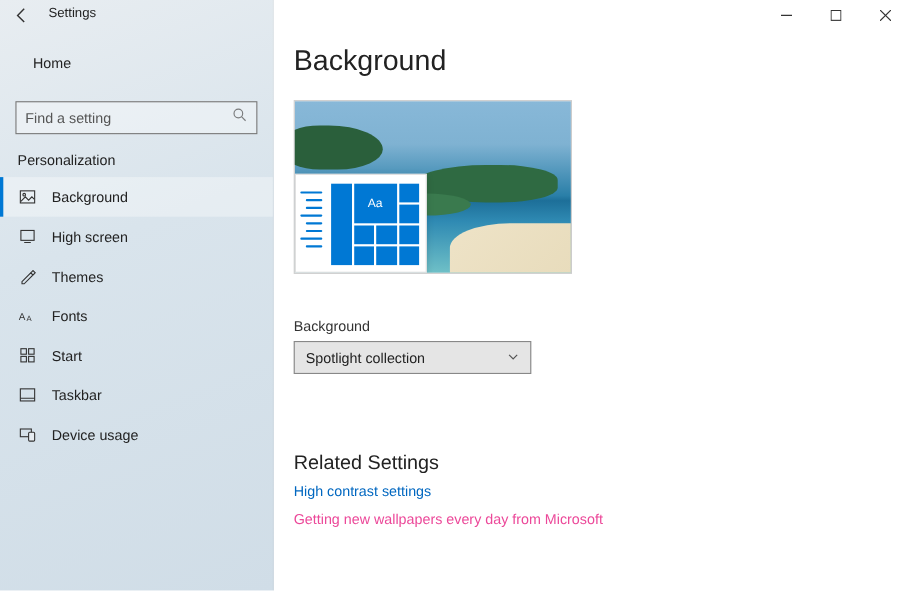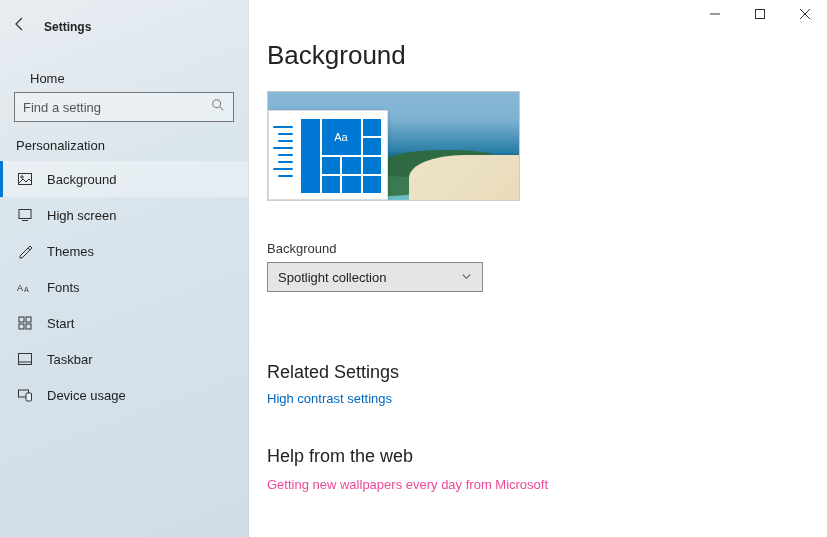--- a/index.html
+++ b/index.html
@@ -15,25 +15,25 @@
 
 .sidebar {
   width: 249px;
   height: 100%;
   background: linear-gradient(160deg, #e8edf1 0%, #d9e4ec 40%, #d0dde7 100%);
   border-right: 1px solid rgba(0,0,0,0.04);
   display: flex;
   flex-direction: column;
   padding-top: 4px;
 }
-.sidebar-top { display: flex; align-items: flex-end; height: 30px; padding-left: 10px; gap: 14px; font-weight: bold; }
+.sidebar-top { display: flex; align-items: flex-start; height: 30px; padding-left: 10px; gap: 14px; }
 .back-btn { width: 20px; height: 20px; display: flex; align-items: center; justify-content: center; }
 .app-title { font-size: 12px; color: #222; }
 
-.home-row { display: flex; align-items: flex-end; height: 36px; padding-left: 16px; gap: 14px; margin-top: 16px; cursor: default; }
+.home-row { display: flex; align-items: flex-start; height: 36px; padding-left: 16px; gap: 14px; margin-top: 16px; cursor: default; }
 .home-row span.lbl { font-size: 13px; color: #222; }
 
 .search-wrap { padding: 6px 14px 0 14px; }
 .search-box { position: relative; width: 100%; height: 30px; border: 1px solid #777; background: rgba(255,255,255,0.35); }
 .search-box input {
   width: 100%; height: 100%; border: none; background: transparent; outline: none;
   padding: 0 28px 0 8px; font-size: 13px; color: #333;
 }
 .search-box input::placeholder { color: #555; }
 .search-icon { position: absolute; right: 8px; top: 50%; transform: translateY(-50%); opacity: .75; }
@@ -47,21 +47,21 @@
 }
 .nav-item.active { border-left: 3px solid #0078d4; background: rgba(255,255,255,0.35); }
 .nav-item .ico { width: 16px; height: 16px; display: flex; align-items: center; justify-content: center; }
 .nav-item .ico svg { width: 16px; height: 16px; }
 
 
 .content { flex: 1; height: 100%; overflow: hidden; padding: 40px 0 0 18px; position: relative; }
 .page-title { font-size: 26px; font-weight: 400; color: #222; margin-bottom: 20px; }
 
 .preview {
-  width: 253px; height: 110px; position: relative; border: 1px solid #ccc;
+  width: 253px; height: 158px; position: relative; border: 1px solid #ccc;
   background: linear-gradient(180deg, #88b8d8 0%, #7fb2d2 25%, #2a7fa8 55%, #1d6f99 58%, #2f8ab3 70%, #6fc0c7 100%);
   overflow: hidden;
   text-align: center;
 }
 
 .land1 { position:absolute; top:22px; left:-10px; width:90px; height:40px; background:#2a5f3b; border-radius:40% 60% 50% 40%; filter:blur(.4px);}
 .land2 { position:absolute; top:58px; right:12px; width:130px; height:34px; background:#2f6a42; border-radius:50% 40% 40% 50%; filter:blur(.4px);}
 .land3 { position:absolute; top:84px; left:80px; width:80px; height:20px; background:#3a7a4e; border-radius:50%; filter:blur(.4px);}
 .beach { position:absolute; bottom:0; right:0; width:110px; height:45px; background:linear-gradient(135deg,#eee3c7,#e8dcbc); border-radius:50% 0 0 0;}
 
@@ -253,17 +253,16 @@
       <span class="chev">
         <svg viewBox="0 0 12 12" width="11" height="11">
             <path d="M2 4 L6 8 L10 4" fill="none" stroke="#333" stroke-width="1.2"></path>
           </svg>
       </span>
     </div>
 
     <div class="section-head">Related Settings</div>
     <a class="link">High contrast settings</a>
 
-    <div class="section-head2">Help from the web</div>
     <a class="link2">Getting new wallpapers every day from Microsoft</a>
   </div>
 
 </div>
 
 </body></html>

